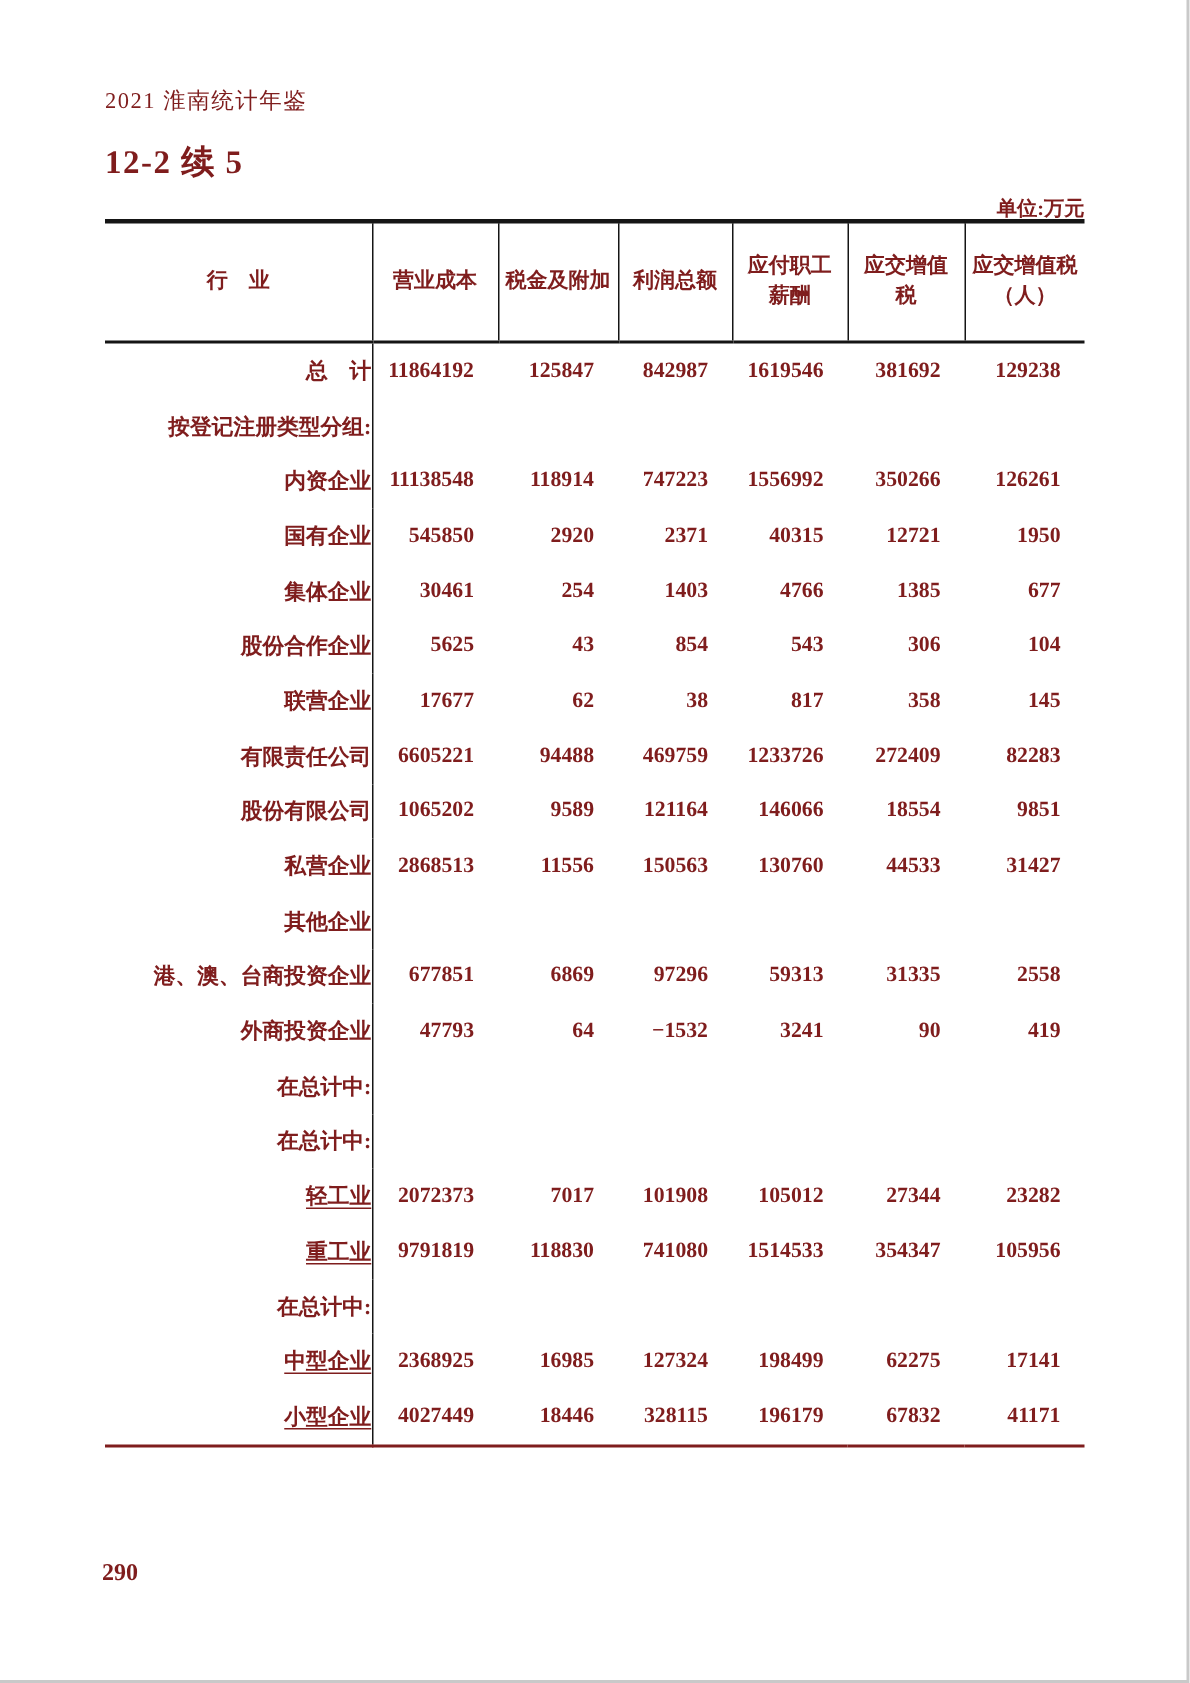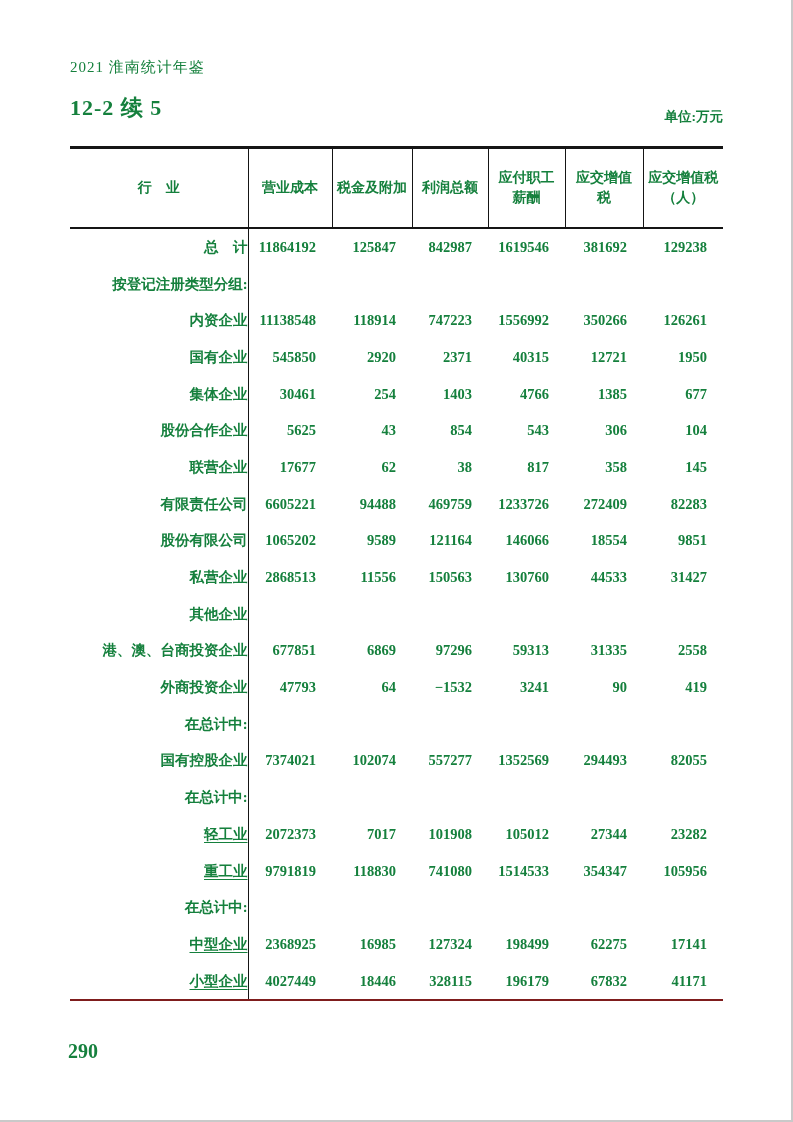--- a/index.html
+++ b/index.html
@@ -3,40 +3,40 @@
 <meta charset="utf-8">
 <style>
   html,body { margin:0; padding:0; background:#e8e8e8; }
   .page {
     position: relative;
     width: 793px;
     height: 1122px;
     background: #ffffff;
     margin: 0;
     font-family: "Liberation Serif", "DejaVu Serif", serif;
-    color: #15803d;
+    color: #7f1d1d;
     box-shadow: inset -2px -2px 0 #c9c9c9;
     overflow: hidden;
   }
   .book-title {
     position: absolute;
     left: 70px; top: 58px;
     font-size: 15px;
     letter-spacing: 1px;
   }
   .table-no {
     position: absolute;
     left: 70px; top: 93px;
     font-size: 22px;
     font-weight: bold;
     letter-spacing: 1px;
   }
   .unit-label {
     position: absolute;
-    right: 70px; top: 108px;
+    right: 70px; top: 130px;
     font-size: 13.5px;
     font-weight: bold;
   }
   table.stat {
     position: absolute;
     left: 70px; top: 146px;
     width: 653px;
     border-collapse: collapse;
     table-layout: fixed;
     border-top: 3.5px solid #151515;
@@ -72,21 +72,21 @@
   tbody td.num  { text-align: right; padding-right: 16px; }
   tbody td:first-child { border-right: 1.5px solid #151515; }
   tbody td.ind0 { padding-left: 5px; }
   tbody td.ind1 { padding-left: 16px; }
   tbody td.ind2 { padding-left: 24px; }
   tbody td.ind3 { padding-left: 52px; }
   tbody td.u { text-decoration: underline; text-underline-offset: 3px; }
   .page-number {
     position: absolute;
     left: 68px; top: 1040px;
-    font-size: 20px;
+    font-size: 16px;
     font-weight: bold;
   }
 </style>
 </head>
 <body>
 
 <div class="page">
   <div class="book-title">2021 淮南统计年鉴</div>
   <div class="table-no">12-2 续 5</div>
   <div class="unit-label">单位:万元</div>
@@ -233,29 +233,20 @@
         <tr>
           <td class="label ind0">在总计中:</td>
           <td class="num"></td>
           <td class="num"></td>
           <td class="num"></td>
           <td class="num"></td>
           <td class="num"></td>
           <td class="num"></td>
         </tr>
         <tr>
-          <td class="label ind1">国有控股企业</td>
-          <td class="num">7374021</td>
-          <td class="num">102074</td>
-          <td class="num">557277</td>
-          <td class="num">1352569</td>
-          <td class="num">294493</td>
-          <td class="num">82055</td>
-        </tr>
-        <tr>
           <td class="label ind0">在总计中:</td>
           <td class="num"></td>
           <td class="num"></td>
           <td class="num"></td>
           <td class="num"></td>
           <td class="num"></td>
           <td class="num"></td>
         </tr>
         <tr>
           <td class="label ind1 u">轻工业</td>

